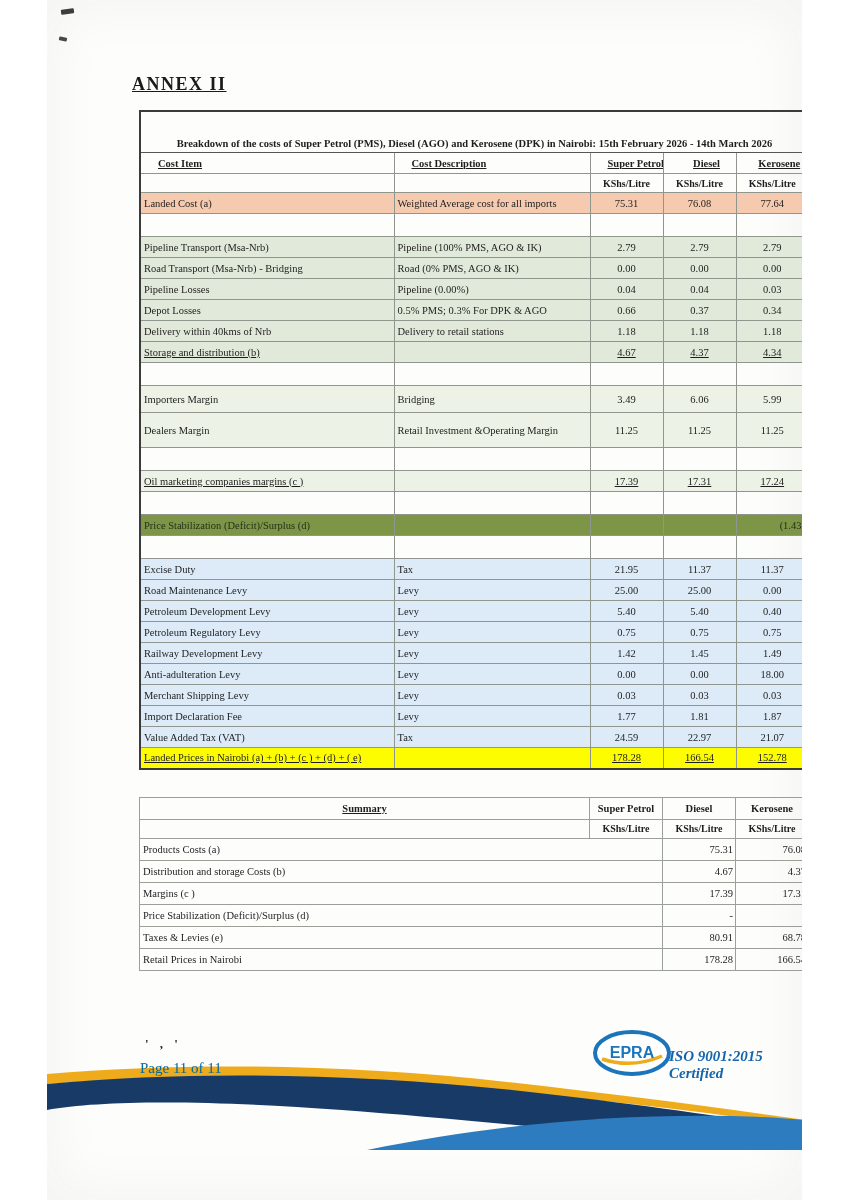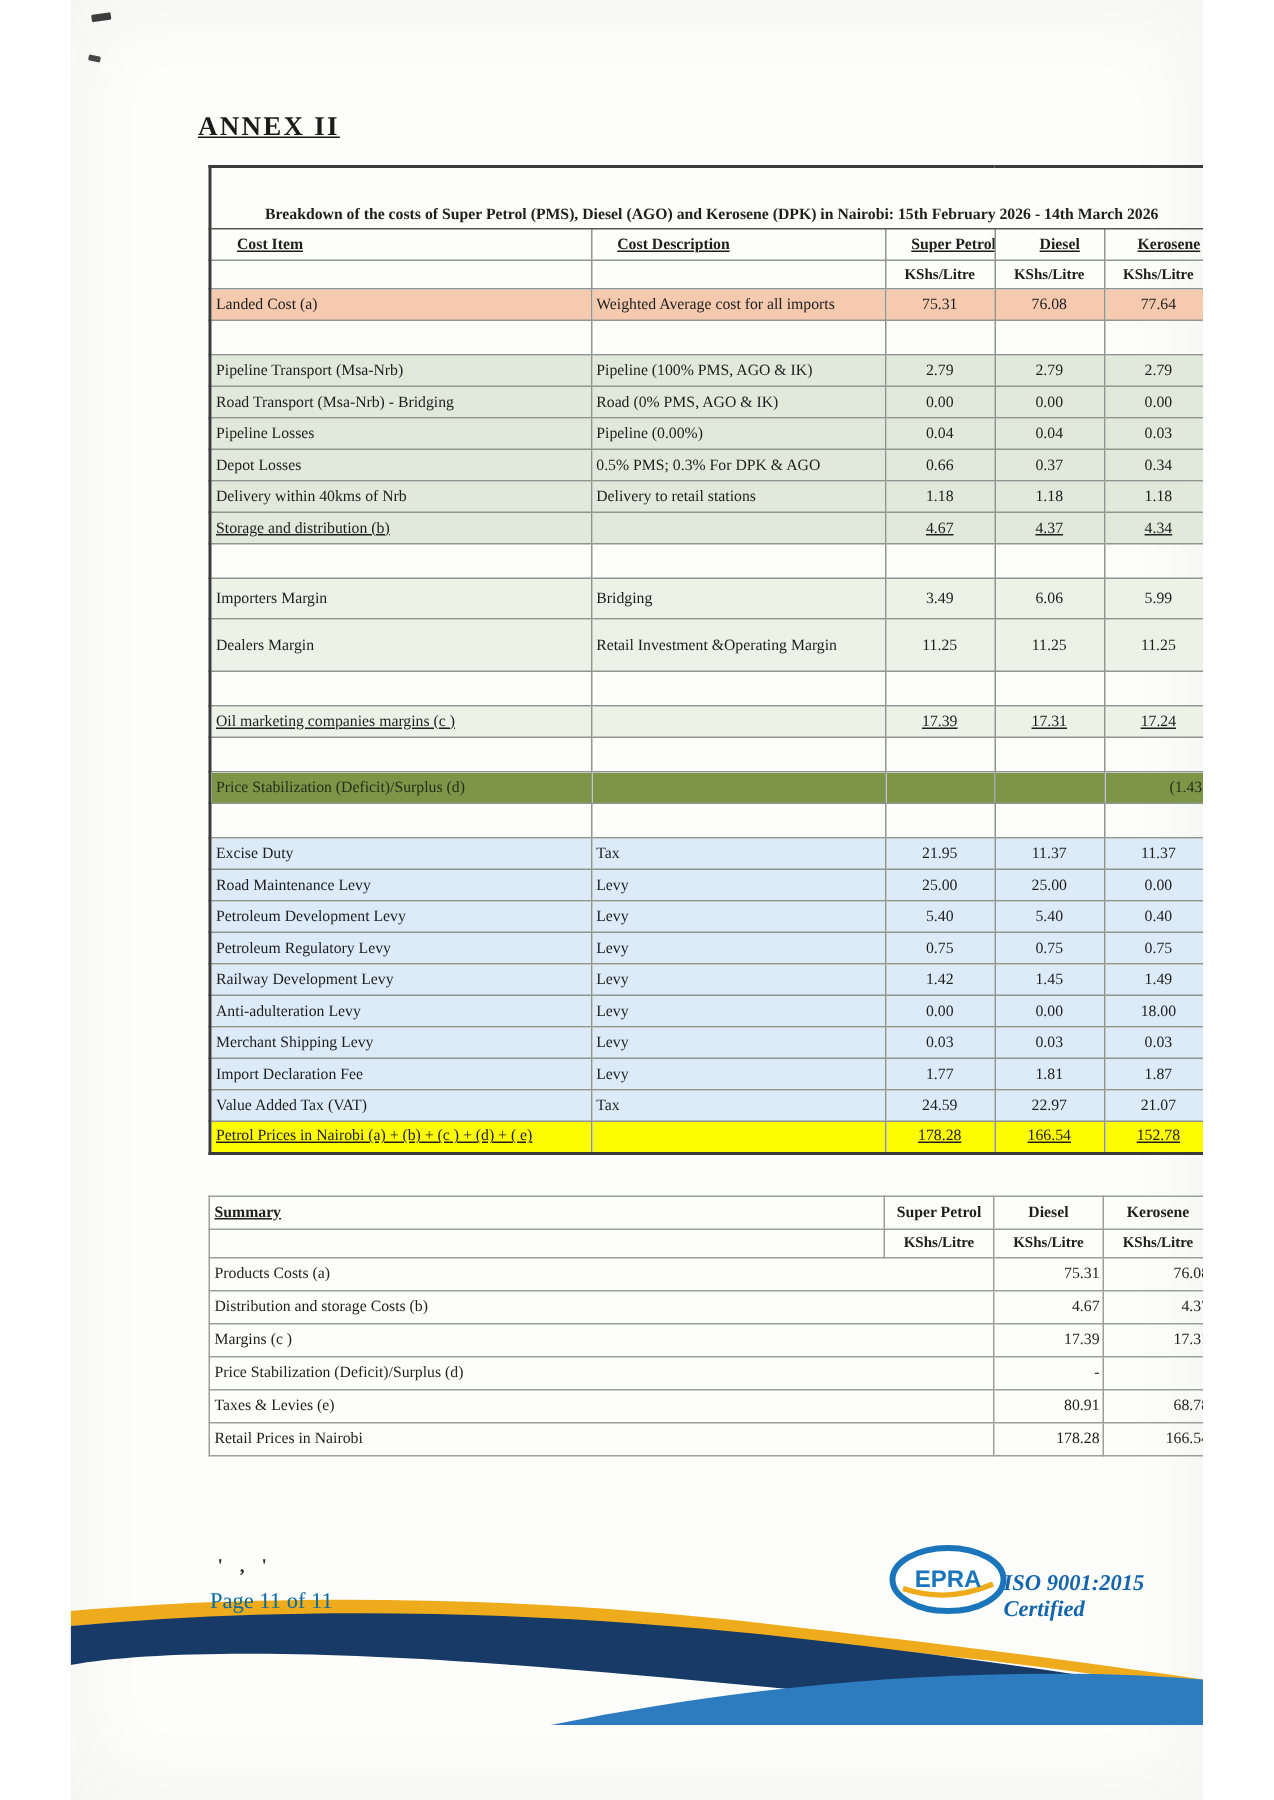--- a/index.html
+++ b/index.html
@@ -43,21 +43,21 @@
   .r-yellow td { background:#fdfd00; }
   .r-spacer td { height:23px; background:transparent; }
   .med  td { height:27px; }
   .tall td { height:35px; }
 
   
   .summary { margin-top:27px; border:1px solid #4a4a4a; }
   .summary td, .summary th { border:1px solid #9a9f98; padding:0 3px; height:22px;
                              white-space:nowrap; overflow:hidden; }
   .summary .headrow th { font-weight:bold; }
-  .summary .headrow th.item { text-align:left; }
+  .summary .headrow th.item { text-align:center; }
   .summary .headrow th.item span { text-decoration:underline; }
   .summary .headrow th.valh { text-align:center; }
   .summary .unitsrow td { text-align:center; font-weight:bold; font-size:10px; height:19px; }
   .summary td.item { text-align:left; }
   .summary td.sval { text-align:right; padding-right:2px; }
 
   
   .wave { position:absolute; left:0; top:1058px; width:849px; height:92px; z-index:1; }
   .pagenum { position:absolute; left:93px; top:1060px; font-size:15px; color:#0369a1; z-index:3; }
   .penticks { position:absolute; left:98px; top:1036px; font-size:13px; font-weight:bold;
@@ -279,21 +279,21 @@
             <td class="val"><span>1.87</span></td>
           </tr>
           <tr class="r-blue">
             <td class="item"><span>Value Added Tax (VAT)</span></td>
             <td class="desc"><span>Tax</span></td>
             <td class="val"><span>24.59</span></td>
             <td class="val"><span>22.97</span></td>
             <td class="val"><span>21.07</span></td>
           </tr>
           <tr class="r-yellow total">
-            <td class="item"><span>Petrol Prices in Nairobi (a) + (b) + (c ) + (d) + ( e)</span></td>
+            <td class="item"><span>Landed Prices in Nairobi (a) + (b) + (c ) + (d) + ( e)</span></td>
             <td class="desc"><span></span></td>
             <td class="val"><span>178.28</span></td>
             <td class="val"><span>166.54</span></td>
             <td class="val"><span>152.78</span></td>
           </tr>
         </tbody>
     </table>
 
     <table class="summary">
       <colgroup>

